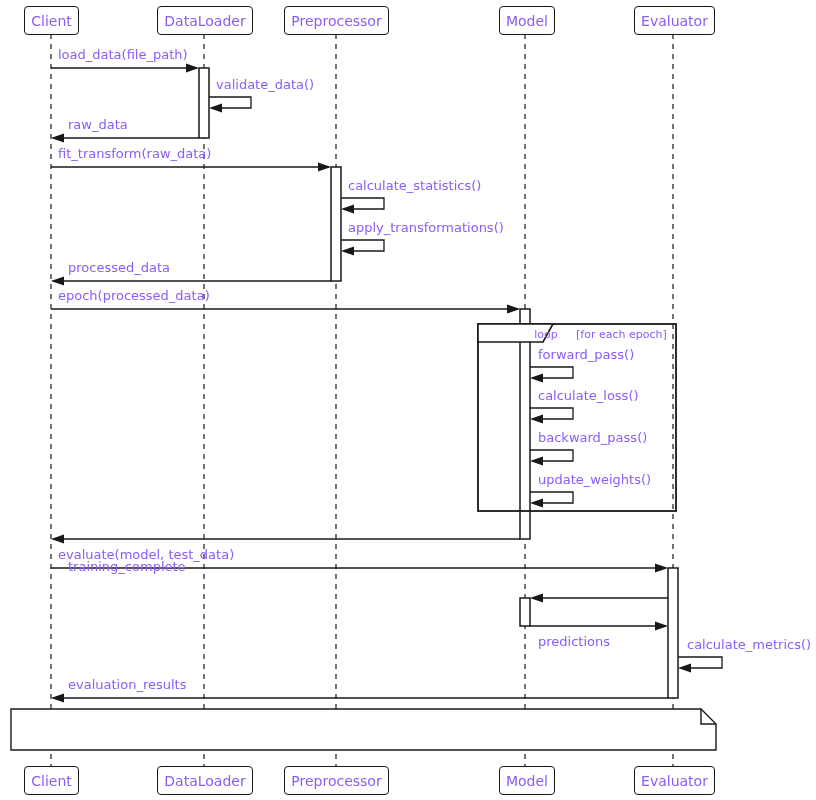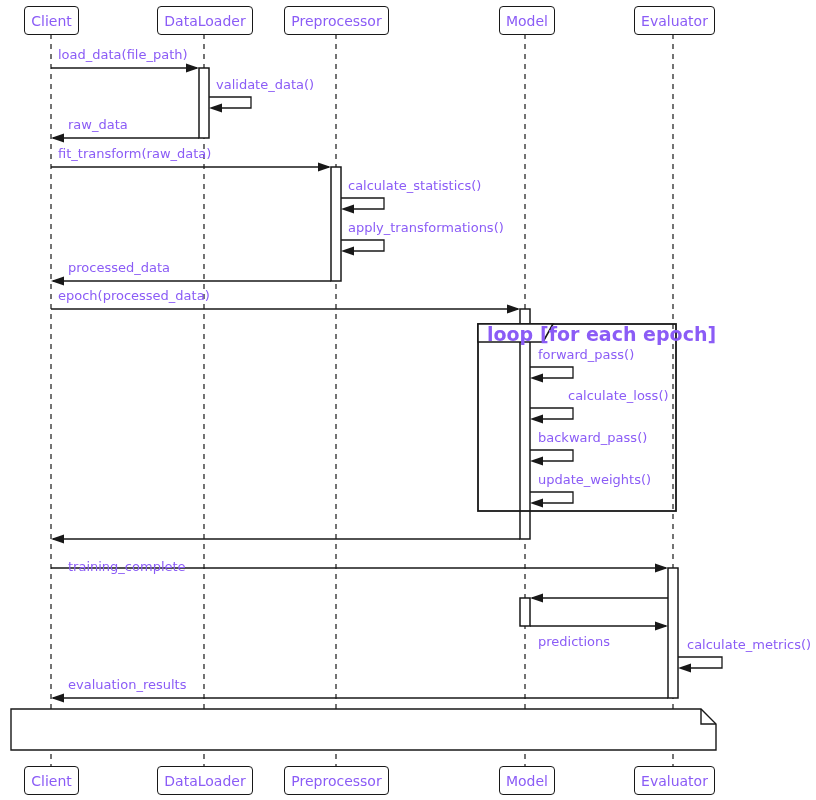--- a/index.html
+++ b/index.html
@@ -26,22 +26,22 @@
   .msg{
     position:absolute;
     font-size:13px;
     line-height:16px;
     white-space:nowrap;
     z-index:4;
   }
   .msg.right{text-align:right;}
   .frame-label{
     position:absolute;
-    font-size:19px;font-weight:bold;
-    line-height:15px;white-space:nowrap;z-index:5;
+    font-size:11px;font-weight:normal;
+    line-height:15px;white-space:nowrap;z-index:5;margin-left:36px;
   }
   .note-text{
     position:absolute;
     left:259px;top:712px;
     font-size:13px;line-height:16px;
     z-index:5;
   }
 </style>
 </head>
 <body>
@@ -153,24 +153,25 @@
 
   <div class="msg" style="left:58px;top:47px;">load_data(file_path)</div>
   <div class="msg" style="left:216px;top:77px;">validate_data()</div>
   <div class="msg" style="left:68px;top:117px;">raw_data</div>
   <div class="msg" style="left:58px;top:146px;">fit_transform(raw_data)</div>
   <div class="msg" style="left:348px;top:178px;">calculate_statistics()</div>
   <div class="msg" style="left:336px;top:220px;margin-left:12px;">apply_transformations()</div>
   <div class="msg" style="left:68px;top:260px;">processed_data</div>
   <div class="msg" style="left:58px;top:288px;">epoch(processed_data)</div>
   <div class="msg" style="left:538px;top:347px;">forward_pass()</div>
-  <div class="msg" style="left:568px;top:388px;">calculate_loss()</div>
+  <div class="msg" style="left:538px;top:388px;">calculate_loss()</div>
   <div class="msg" style="left:538px;top:430px;">backward_pass()</div>
   <div class="msg" style="left:538px;top:472px;">update_weights()</div>
   <div class="msg" style="left:68px;top:518px;margin-top:41px;">training_complete</div>
+  <div class="msg" style="left:58px;top:547px;">evaluate(model, test_data)</div>
   <div class="msg" style="left:538px;top:634px;">predictions</div>
   <div class="msg" style="left:687px;top:637px;">calculate_metrics()</div>
   <div class="msg" style="left:68px;top:677px;">evaluation_results</div>
 
   <div class="frame-label" style="left:478px;top:327px;width:64px;text-align:center;">loop</div>
   <div class="frame-label" style="left:540px;top:327px;width:132px;">[for each epoch]</div>
 
   <div class="note-text">
   </div>
 

